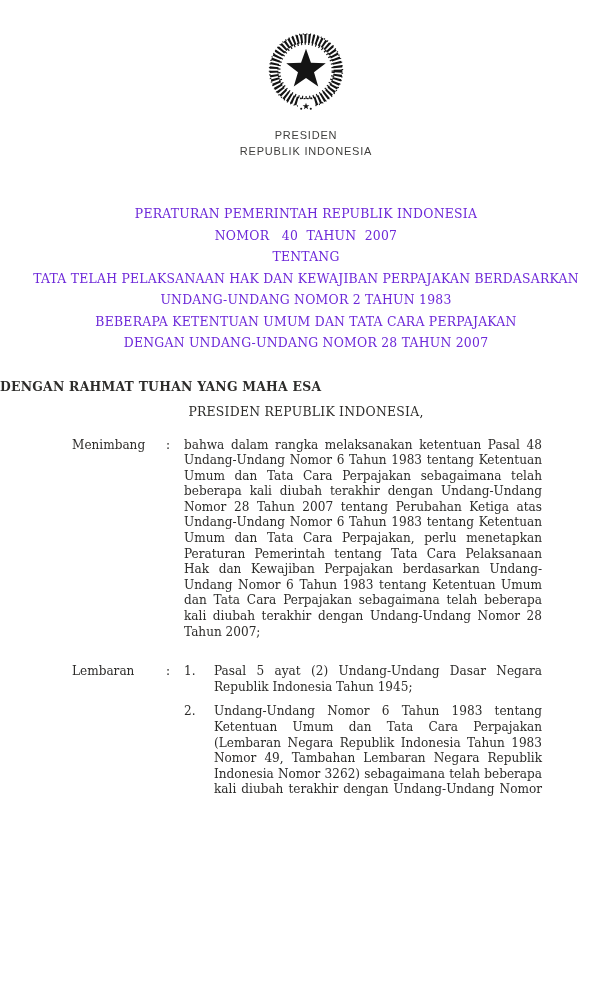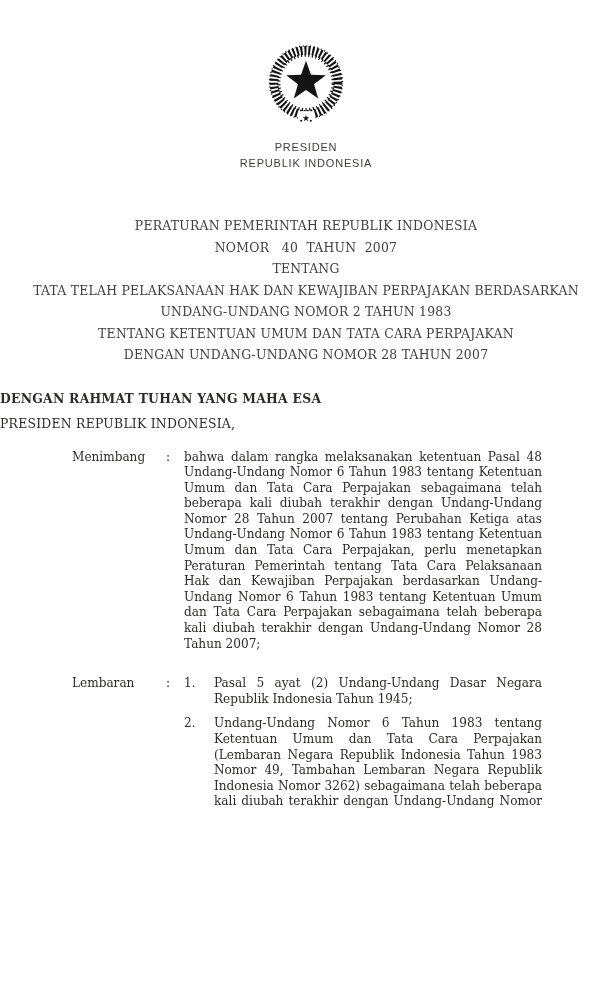--- a/index.html
+++ b/index.html
@@ -1,21 +1,21 @@
 <!DOCTYPE html>
 <html><head>
 <meta charset="utf-8">
 <style>
   * { margin: 0; padding: 0; box-sizing: border-box; }
   html, body { background: #ffffff; }
   .page {
     position: relative;
     width: 612px;
     height: 796px;
-    margin: 12px auto;
+    margin: 0 auto;
     background: #ffffff;
     color: #2d2c2a;
     font-family: "DejaVu Serif", "Liberation Serif", serif;
     overflow: hidden;
   }
   
   .seal-wrap {
     padding-top: 32px;
     text-align: center;
   }
@@ -29,31 +29,32 @@
     letter-spacing: 0.8px;
     color: #3f3e3c;
   }
   
   .title-block {
     margin-top: 44px;
     text-align: center;
     font-size: 12.4px;
     line-height: 21.5px;
     letter-spacing: 0.25px;
-    color: #404040;
+    color: #6d28d9;
   }
   .title-line { white-space: pre; }
   .invocation {
     margin-top: 25px;
     font-size: 12.4px;
     letter-spacing: 0.25px;
     font-weight: bold;
   }
   .issuer {
     margin-top: 10px;
+    text-align: center;
     font-size: 12.4px;
     letter-spacing: 0.25px;
   }
   
   .clause {
     display: grid;
     grid-template-columns: 92px 20px 1fr;
     padding: 0 70px 0 72px;
     font-size: 12.1px;
     line-height: 15.6px;
@@ -108,21 +109,21 @@
     <div>PRESIDEN</div>
     <div>REPUBLIK INDONESIA</div>
   </div>
 
   <div class="title-block">
     <div class="title-line">PERATURAN PEMERINTAH REPUBLIK INDONESIA</div>
     <div class="title-line">NOMOR   40  TAHUN  2007</div>
     <div class="title-line">TENTANG</div>
     <div class="title-line">TATA TELAH PELAKSANAAN HAK DAN KEWAJIBAN PERPAJAKAN BERDASARKAN</div>
     <div class="title-line">UNDANG-UNDANG NOMOR 2 TAHUN 1983</div>
-    <div class="title-line">TENTANG KETENTUAN UMUM DAN TATA CARA PERPAJAKAN</div>
+    <div class="title-line">BEBERAPA KETENTUAN UMUM DAN TATA CARA PERPAJAKAN</div>
     <div class="title-line">DENGAN UNDANG-UNDANG NOMOR 28 TAHUN 2007</div>
   </div>
 
   <div class="invocation">DENGAN RAHMAT TUHAN YANG MAHA ESA</div>
   <div class="issuer">PRESIDEN REPUBLIK INDONESIA,</div>
 
   <div class="clause clause-menimbang">
     <div class="clause-label">Menimbang</div>
     <div class="clause-colon">:</div>
     <div class="clause-body">bahwa dalam rangka melaksanakan ketentuan Pasal 48 Undang-Undang Nomor 6 Tahun 1983 tentang Ketentuan Umum dan Tata Cara Perpajakan sebagaimana telah beberapa kali diubah terakhir dengan Undang-Undang Nomor 28 Tahun 2007 tentang Perubahan Ketiga atas Undang-Undang Nomor 6 Tahun 1983 tentang Ketentuan Umum dan Tata Cara Perpajakan, perlu menetapkan Peraturan Pemerintah tentang Tata Cara Pelaksanaan Hak dan Kewajiban Perpajakan berdasarkan Undang-Undang Nomor 6 Tahun 1983 tentang Ketentuan Umum dan Tata Cara Perpajakan sebagaimana telah beberapa kali diubah terakhir dengan Undang-Undang Nomor 28 Tahun 2007;</div>

